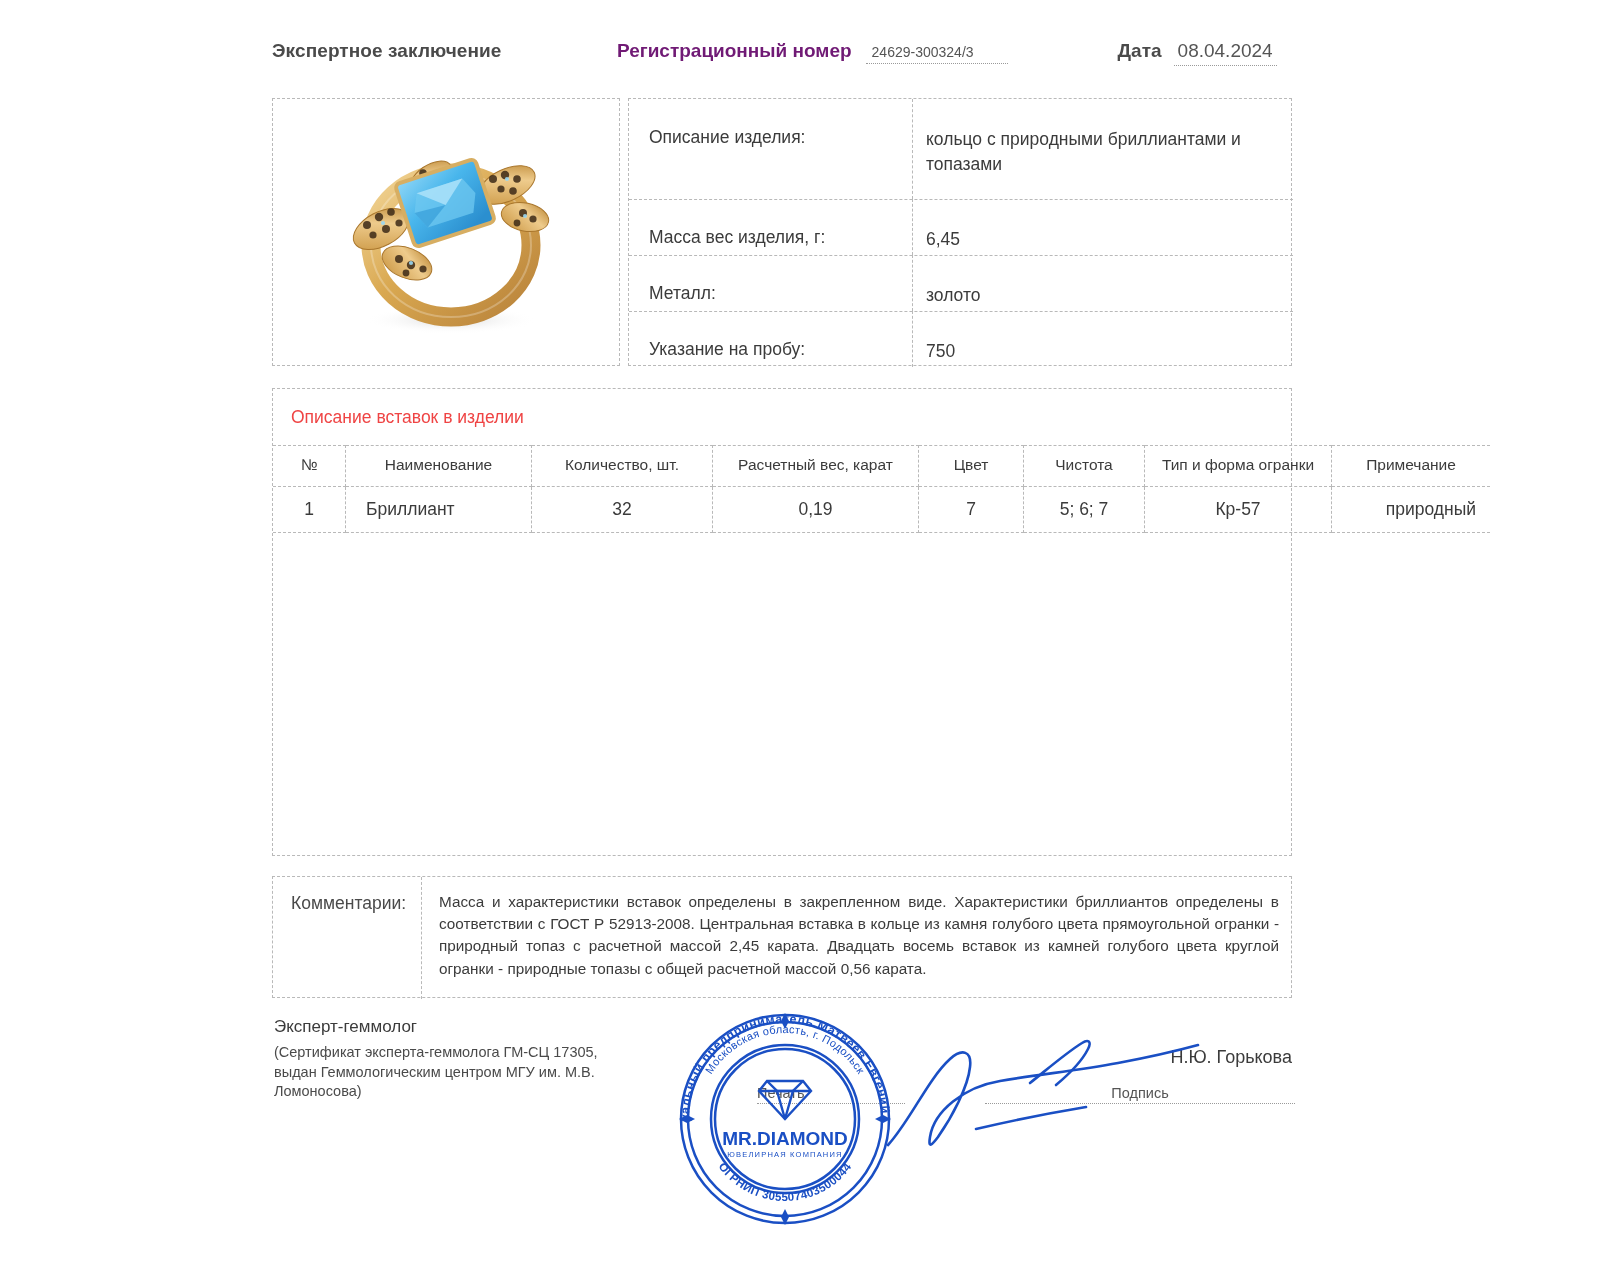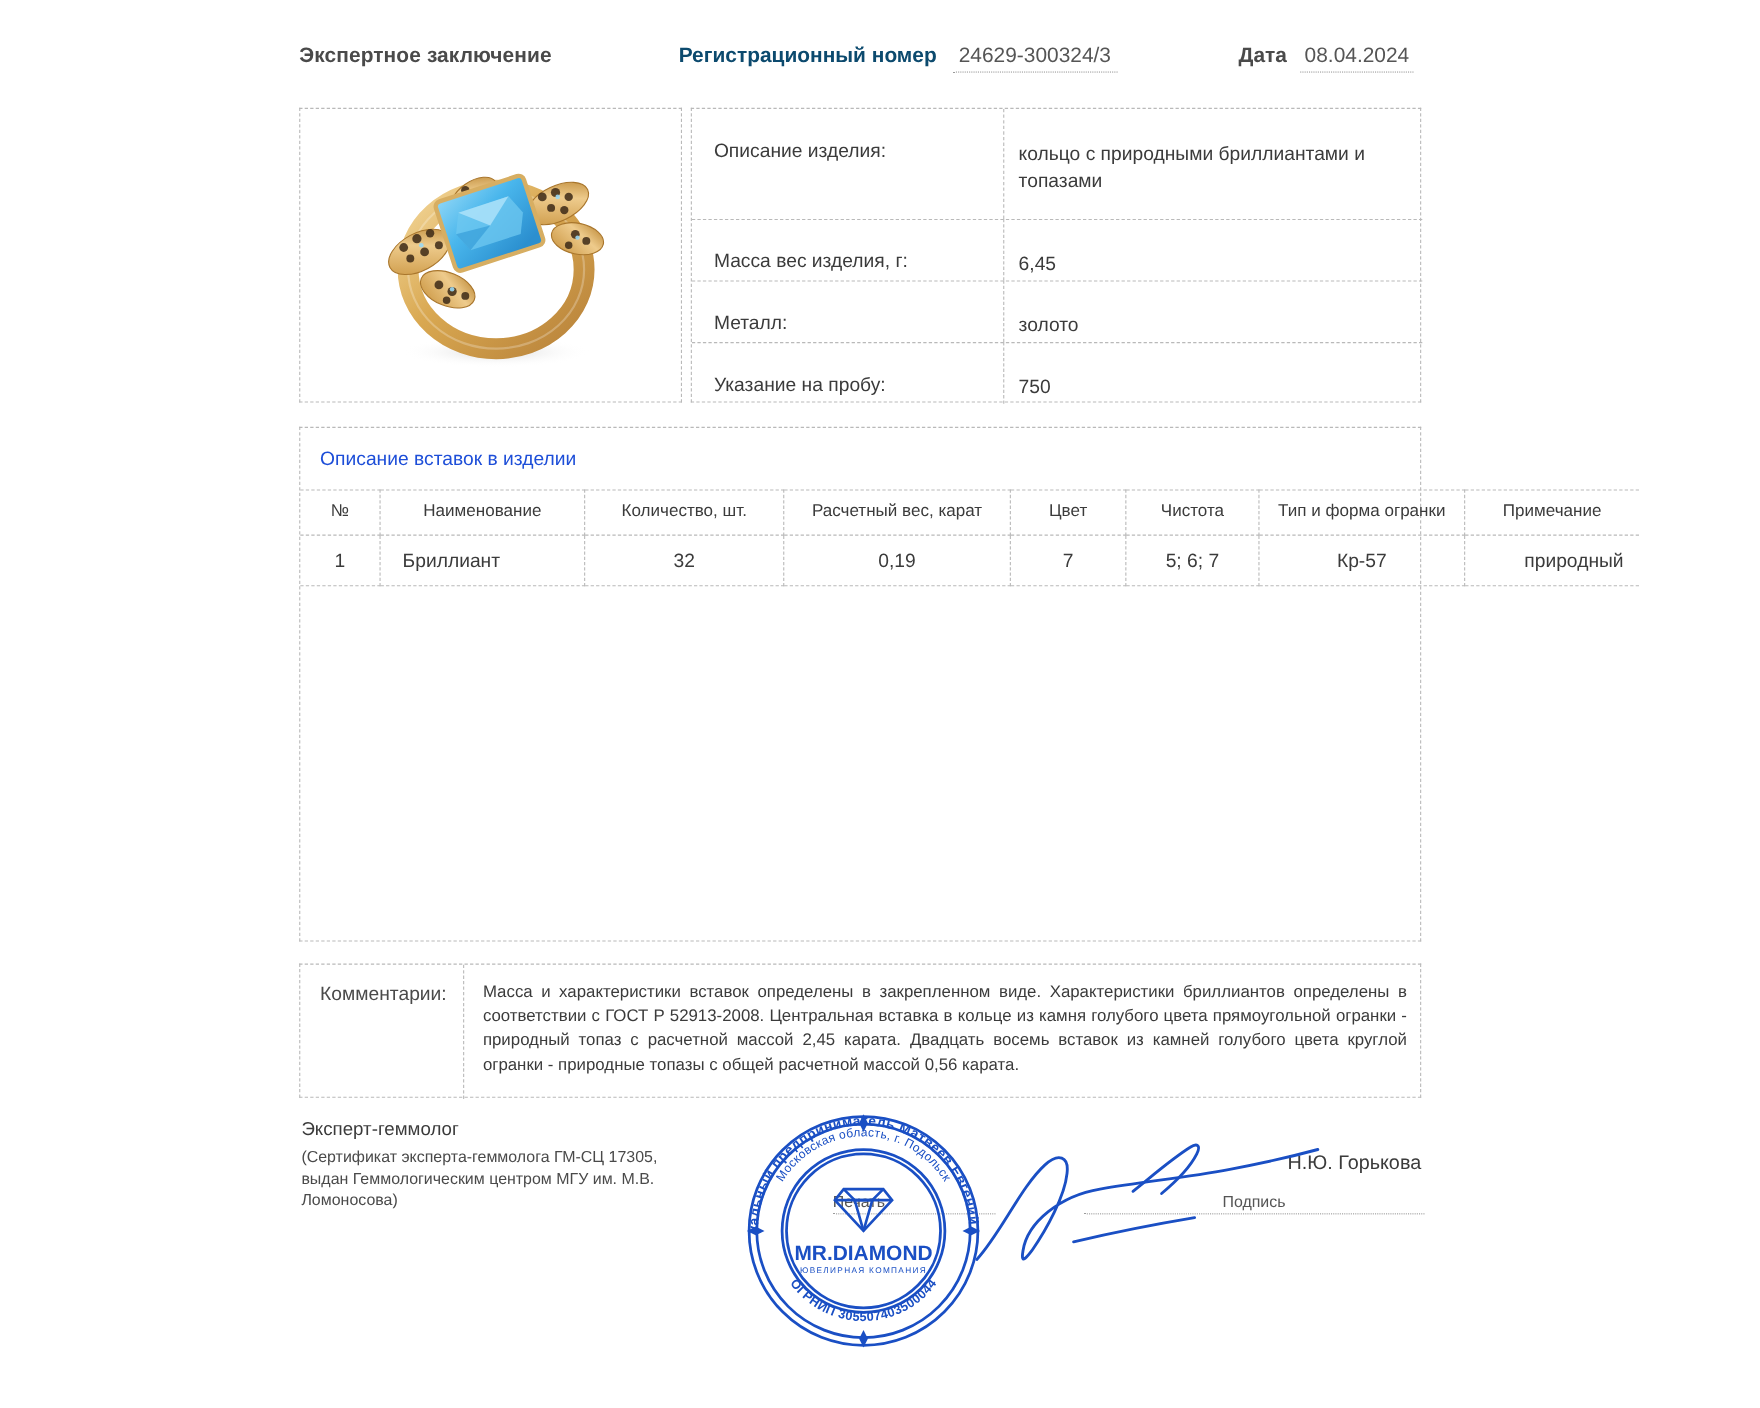--- a/index.html
+++ b/index.html
@@ -34,26 +34,26 @@
   }
   .hdr-title {
     font-size: 19px;
     color: #4a4a4a;
     font-weight: bold;
     letter-spacing: .1px;
     width: 345px;
   }
   .hdr-reg-label {
     font-size: 19px;
-    color: #0c4a6e;
+    color: #701a75;
     font-weight: bold;
     margin-right: 14px;
   }
   .hdr-reg-value {
-    font-size: 19px;
+    font-size: 14px;
     color: #555;
     border-bottom: 1px dotted #9a9a9a;
     padding: 0 6px 3px 6px;
     min-width: 130px;
     display: inline-block;
   }
   .hdr-date-label {
     font-size: 19px;
     color: #4a4a4a;
     font-weight: bold;
@@ -135,21 +135,21 @@
     left: 272px;
     top: 388px;
     width: 1020px;
     height: 468px;
   }
   .inserts-title {
     position: absolute;
     left: 18px;
     top: 18px;
     font-size: 17.5px;
-    color: #1d4ed8;
+    color: #ef4444;
   }
   .tbl {
     position: absolute;
     left: 0;
     top: 56px;
     width: 1020px;
     border-collapse: collapse;
     table-layout: fixed;
   }
   .tbl th {

